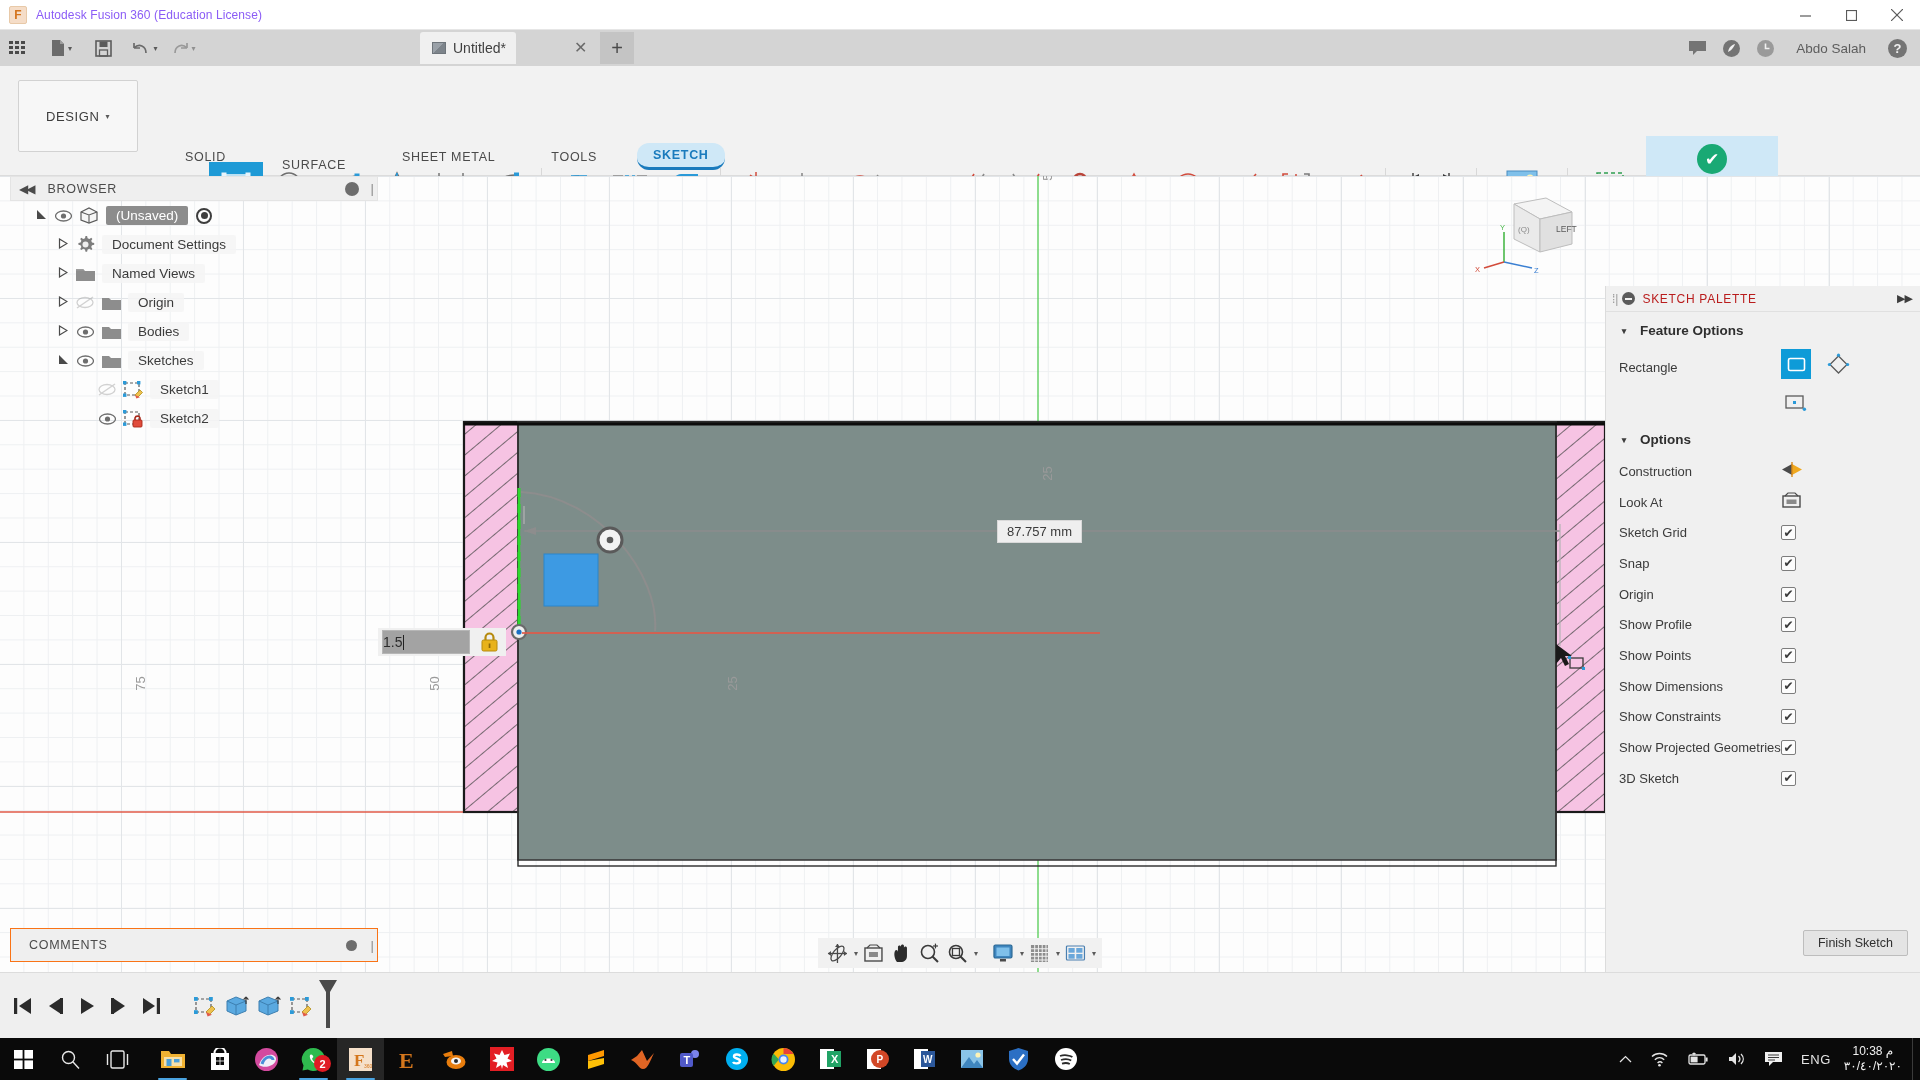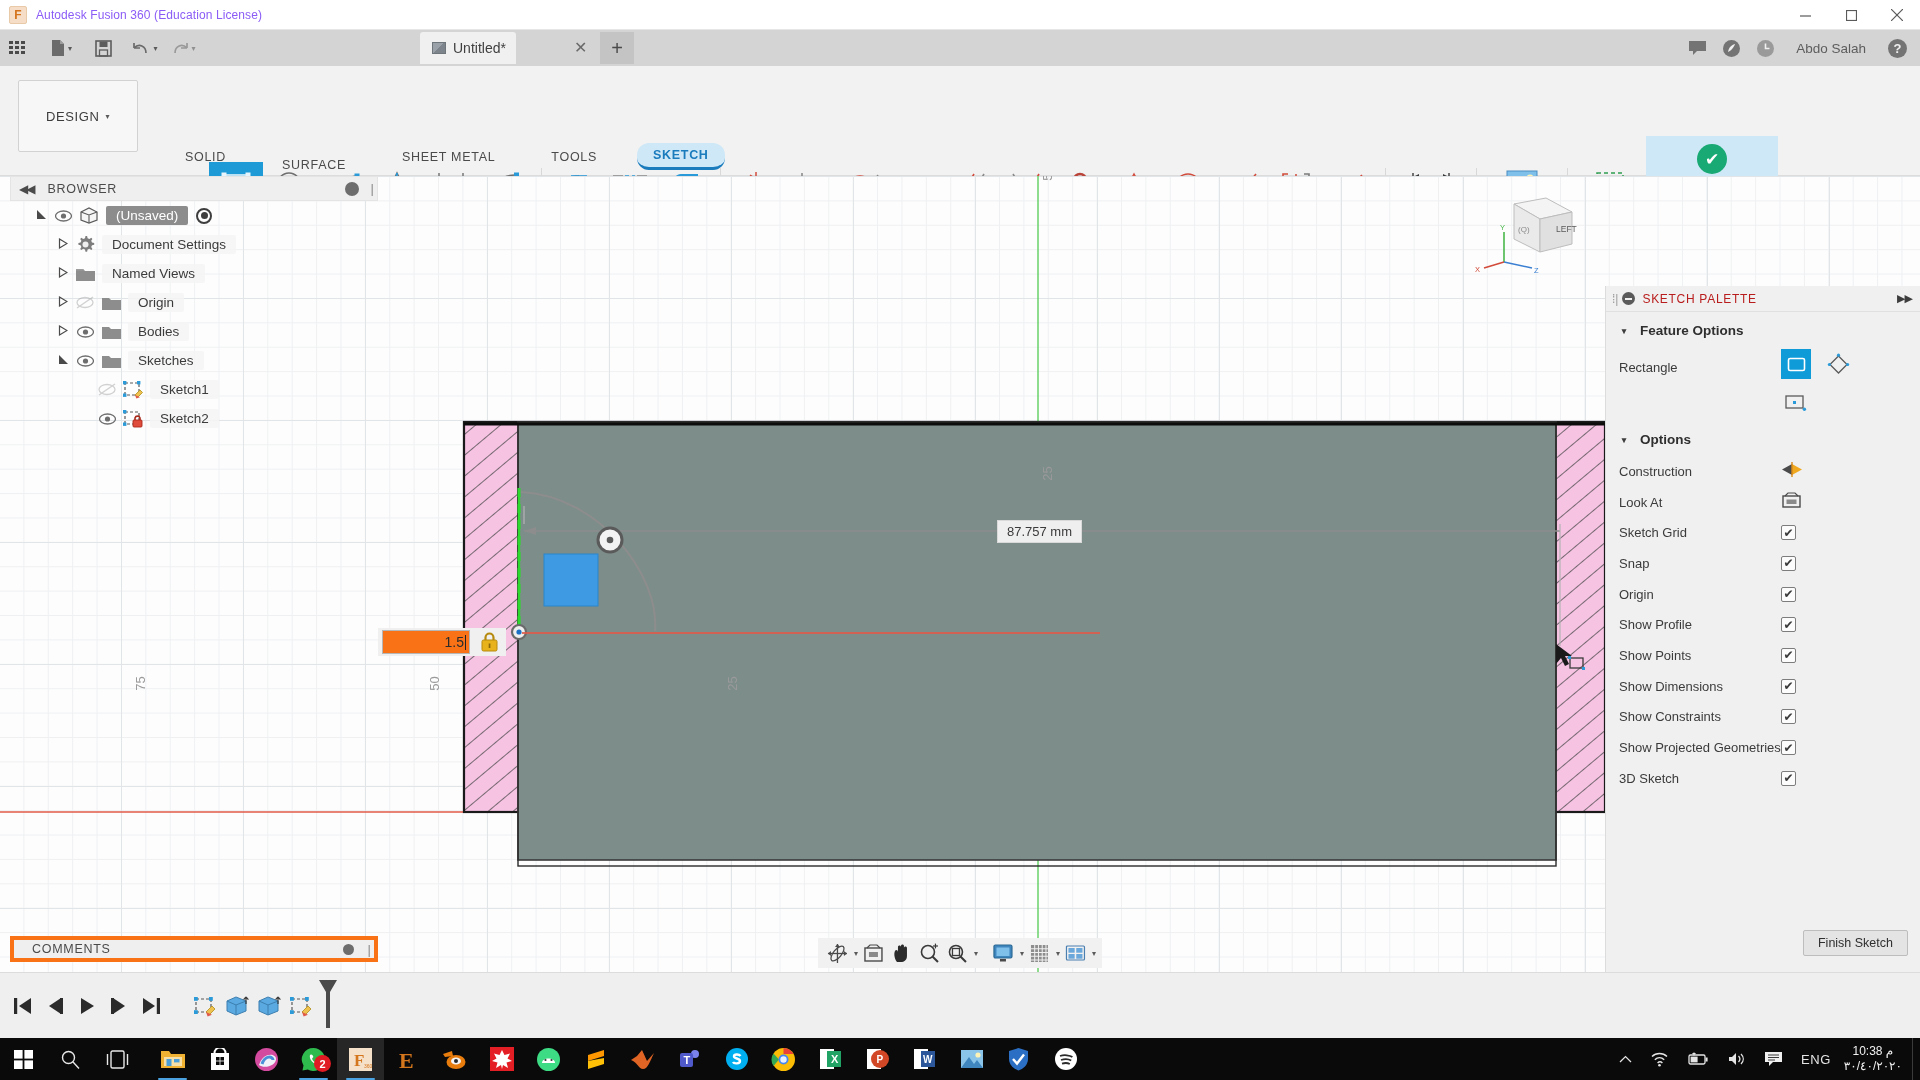--- a/index.html
+++ b/index.html
@@ -129,22 +129,22 @@
   .label-chip { background:rgba(245,245,245,.85); padding:2px 10px; border-radius:2px; }
   .label-chip.selected { background:#8c8c8c; color:#fff; }
   .radio-dot {
     width:16px;height:16px;border-radius:50%;border:2px solid #3d3d3d;margin-left:8px;
     display:flex;align-items:center;justify-content:center;
   }
   .radio-dot i { width:7px;height:7px;border-radius:50%;background:#3d3d3d;display:block; }
 
   
   #comments {
-    position:absolute;left:10px;bottom:10px;width:368px;height:26px;background:#efefef;
-    border:4px solid #f97316;display:flex;align-items:center;padding-left:18px;
+    position:absolute;left:10px;bottom:10px;width:368px;height:34px;background:#efefef;
+    border:1px solid #f97316;display:flex;align-items:center;padding-left:18px;
   }
   #comments .t { font-size:12.5px;color:#4b4b4b;letter-spacing:.7px;}
   #comments .dot{position:absolute;right:20px;width:11px;height:11px;border-radius:50%;background:#6d6d6d;}
   #comments .rgrip{position:absolute;right:3px;font-size:13px;color:#8a8a8a;}
 
   
   #palette {
     position:absolute; right:0; top:110px; width:315px; bottom:0px;
     background:#f0f0f0; border-left:1px solid #dcdcdc;
   }
@@ -206,22 +206,22 @@
   
   .dimchip {
     position:absolute;background:#efefef;padding:3px 9px;border:1px solid #d9d9d9;
     font-size:13px;color:#3b3b3b;
   }
   #dim-input {
     position:absolute;left:378px;top:452px;height:28px;background:#f0f0f0;display:flex;align-items:center;
     padding:0 4px;
   }
   #dim-input .box {
-    width:88px;height:24px;background:#f97316;border:1px solid #b6b6b6;display:flex;align-items:center;
-    justify-content:flex-end;padding-right:3px;font-size:14px;color:#2b2b2b;
+    width:88px;height:24px;background:#a3a3a3;border:1px solid #b6b6b6;display:flex;align-items:center;
+    padding-right:3px;font-size:14px;color:#2b2b2b;
   }
   #dim-input .cur { width:1px;height:15px;background:#222;margin-left:1px;}
   #dim-input .lock { width:26px;display:flex;align-items:center;justify-content:center;margin-left:6px;}
   
   .axlab { position:absolute;font-size:13px;color:#9a9a9a; }
 </style>
 </head>
 <body>
 
 <div id="titlebar">

